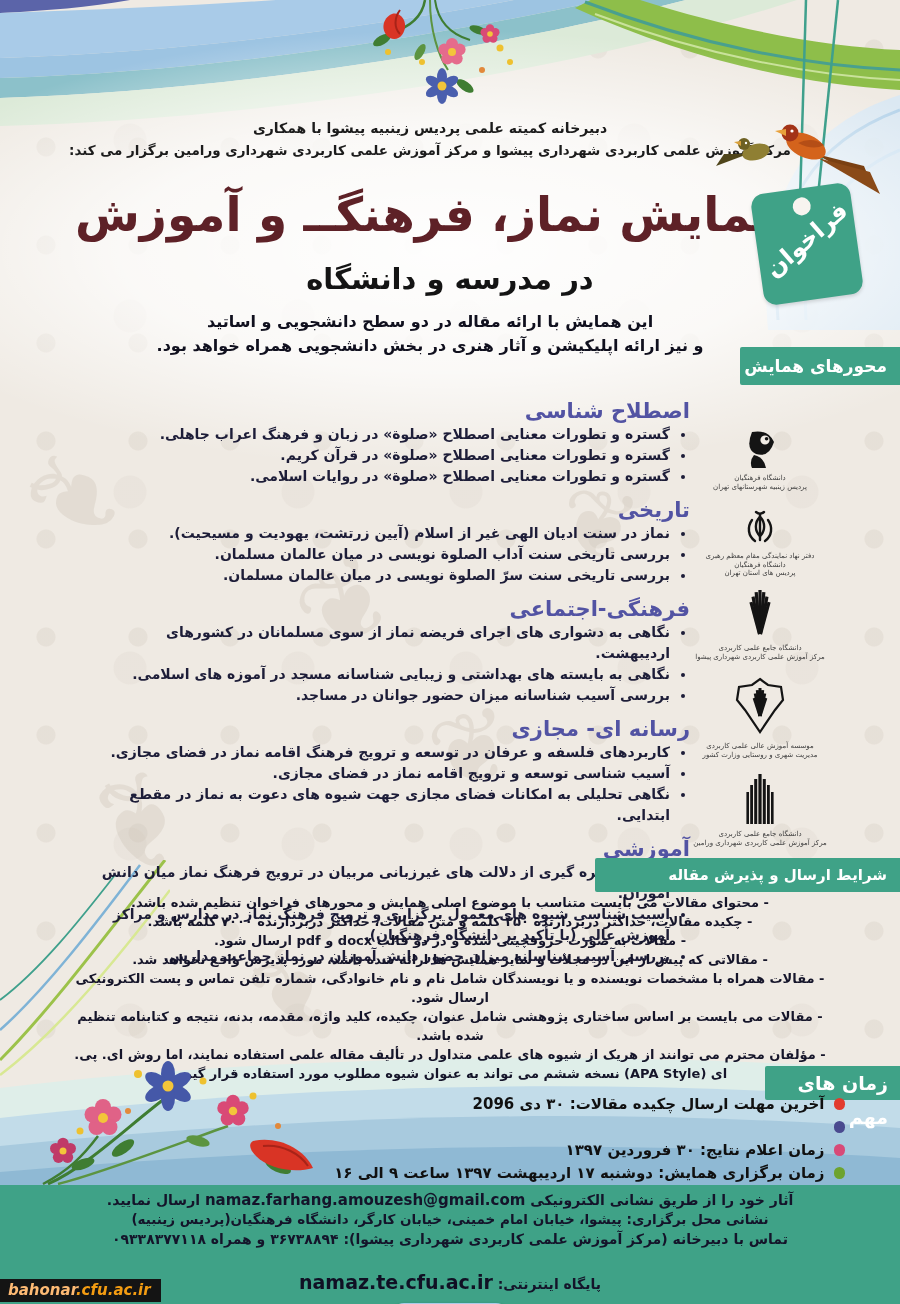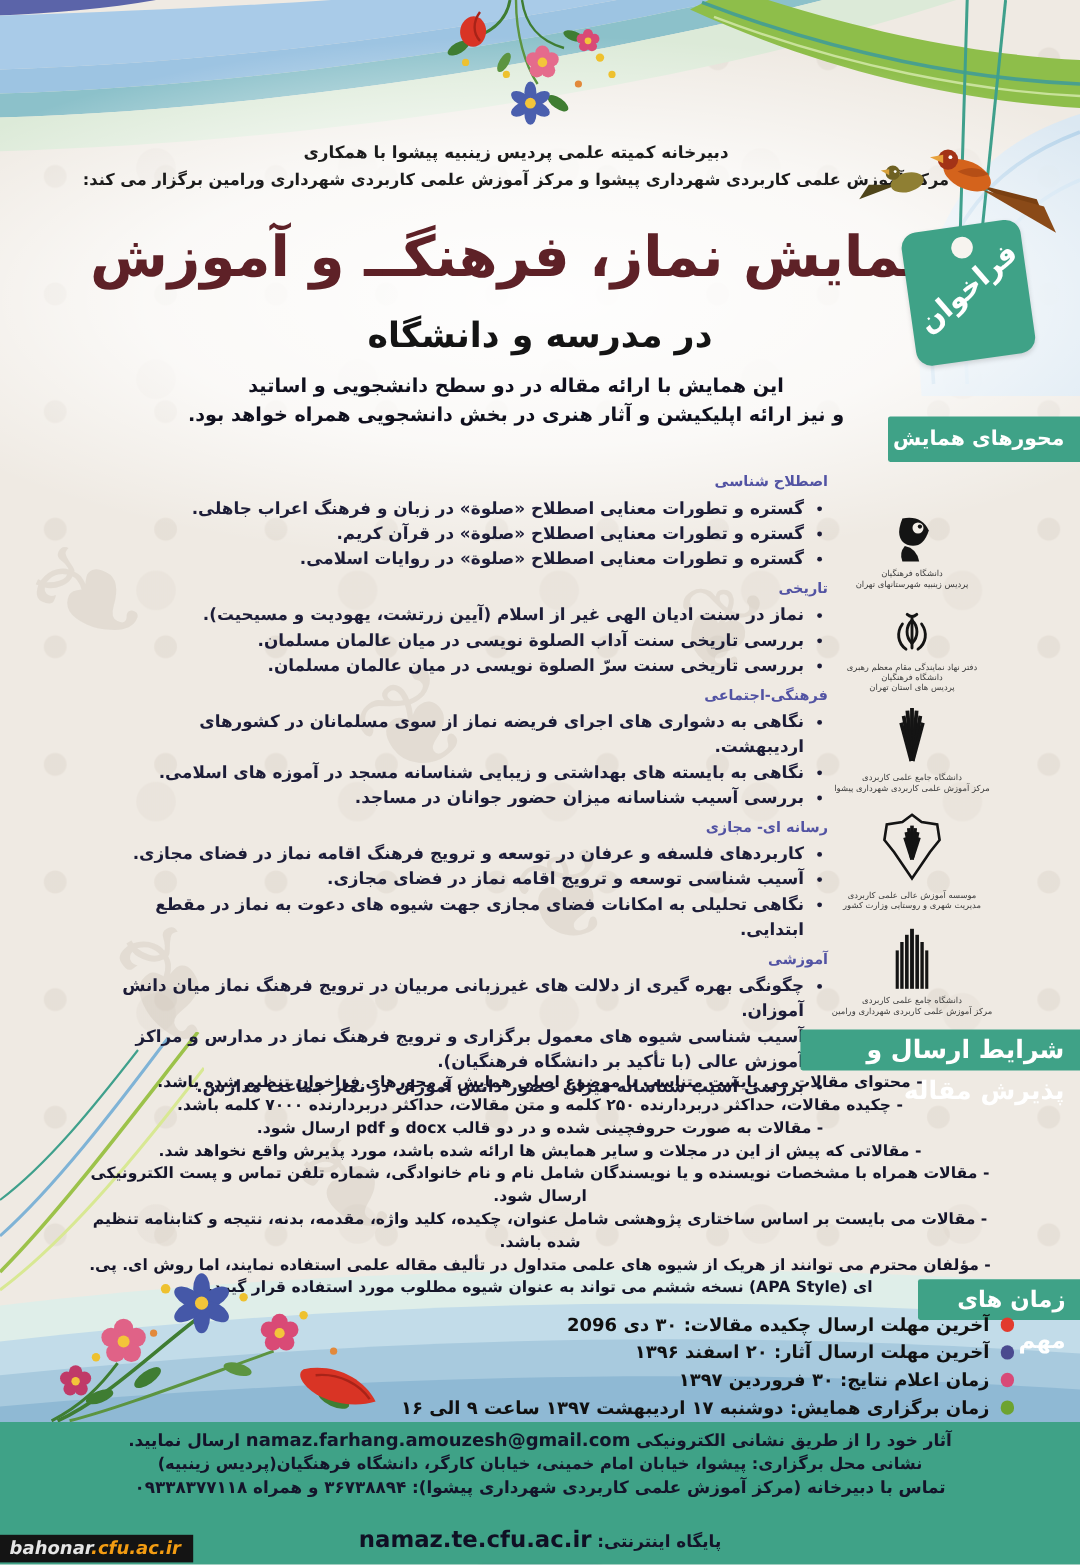--- a/index.html
+++ b/index.html
@@ -29,26 +29,26 @@
     color:#141414;font-size:29px;font-weight:bold;z-index:2;padding-left:20px;}
   .intro{position:absolute;left:0;width:860px;text-align:center;direction:rtl;color:#10101e;
     font-size:16px;font-weight:bold;z-index:2;}
   .intro1{top:296px;}
   .intro2{top:320px;}
 
   
   .banner{position:absolute;right:0;background:#3fa287;color:#fff;font-weight:bold;direction:rtl;
     text-align:right;box-sizing:border-box;z-index:3;border-radius:2px 0 0 2px;}
   .banner-topics{top:347px;width:160px;height:38px;line-height:38px;font-size:17px;padding-right:13px;}
-  .banner-sub{top:858px;width:233px;height:34px;line-height:34px;font-size:21px;padding-right:13px;}
+  .banner-sub{top:858px;width:305px;height:34px;line-height:34px;font-size:15px;padding-right:13px;}
   .banner-dates{top:1066px;width:135px;height:34px;line-height:34px;font-size:19px;padding-right:12px;}
 
   
   .topics{position:absolute;top:388px;right:210px;width:600px;direction:rtl;text-align:right;z-index:2;}
-  .topics h3{margin:2px 0 1px 0;font-size:12px;line-height:23px;color:#5253a3;font-weight:bold;}
+  .topics h3{margin:12px 0 1px 0;font-size:21px;line-height:23px;color:#5253a3;font-weight:bold;}
   .topics ul{margin:0;padding:0 20px 0 0;}
   .topics li{font-size:14px;line-height:21px;color:#1d1d38;font-weight:bold;}
 
   
   .submission{position:absolute;top:893px;right:65px;width:770px;direction:rtl;text-align:center;z-index:2;}
   .submission p{margin:0;font-size:13px;line-height:19px;color:#15152a;font-weight:bold;}
 
   
   .dates{position:absolute;top:1094px;right:55px;width:620px;direction:rtl;z-index:3;}
   .date-row{display:flex;align-items:flex-start;height:23px;}
@@ -80,21 +80,21 @@
   .email{font-size:15px;font-weight:bold;}
   .site-url{font-size:19px;font-weight:bold;color:#101024;}
   .tg{display:inline-flex;align-items:center;direction:ltr;margin-top:3px;height:24px;border-radius:13px;
     background:#639fd6;border:2px solid #a9cbe8;padding:0 10px 0 2px;box-shadow:0 1px 3px rgba(0,0,0,0.25);}
   .tg-circle{width:20px;height:20px;border-radius:50%;background:#4287c6;display:flex;align-items:center;
     justify-content:center;margin-right:6px;}
   .tg-plane{color:#fff;font-size:11px;transform:rotate(-18deg);line-height:1;}
   .tg-txt{font-size:13px;font-weight:bold;color:#1b2a55;}
   .corner{position:absolute;left:0;bottom:2px;background:#141414;padding:2px 10px 3px 8px;z-index:5;
     font-style:italic;font-weight:bold;font-size:15px;}
-  .corner .w{color:#e5e5e5;}
+  .corner .w{color:#fdba74;}
   .corner .o{color:#f39c12;}
 </style>
 </head>
 <body>
 
 <div class="poster">
 
   <span class="orn" style="left:20px;top:420px;font-size:130px;transform:rotate(25deg);">❧</span>
   <span class="orn" style="left:300px;top:540px;font-size:110px;transform:rotate(-35deg);">❦</span>
   <span class="orn" style="left:80px;top:740px;font-size:140px;transform:rotate(60deg);">❧</span>
@@ -390,21 +390,20 @@
   </svg>
 
   <div class="banner banner-dates">زمان های مهم</div>
   <section class="dates">
     <div class="date-row">
       <span class="date-dot" style="background-color: rgb(226, 59, 46);"></span>
       <span class="date-txt">آخرین مهلت ارسال چکیده مقالات: ۳۰ دی 2096</span>
     </div>
     <div class="date-row">
       <span class="date-dot" style="background-color: rgb(74, 74, 143);"></span>
-      <span class="date-txt">آخرین مهلت ارسال آثار: ۲۰ اسفند ۱۳۹۶</span>
     </div>
     <div class="date-row">
       <span class="date-dot" style="background-color: rgb(216, 74, 120);"></span>
       <span class="date-txt">زمان اعلام نتایج: ۳۰ فروردین ۱۳۹۷</span>
     </div>
     <div class="date-row">
       <span class="date-dot" style="background-color: rgb(109, 163, 47);"></span>
       <span class="date-txt">زمان برگزاری همایش: دوشنبه ۱۷ اردیبهشت ۱۳۹۷ ساعت ۹ الی ۱۶</span>
     </div>
   </section>

